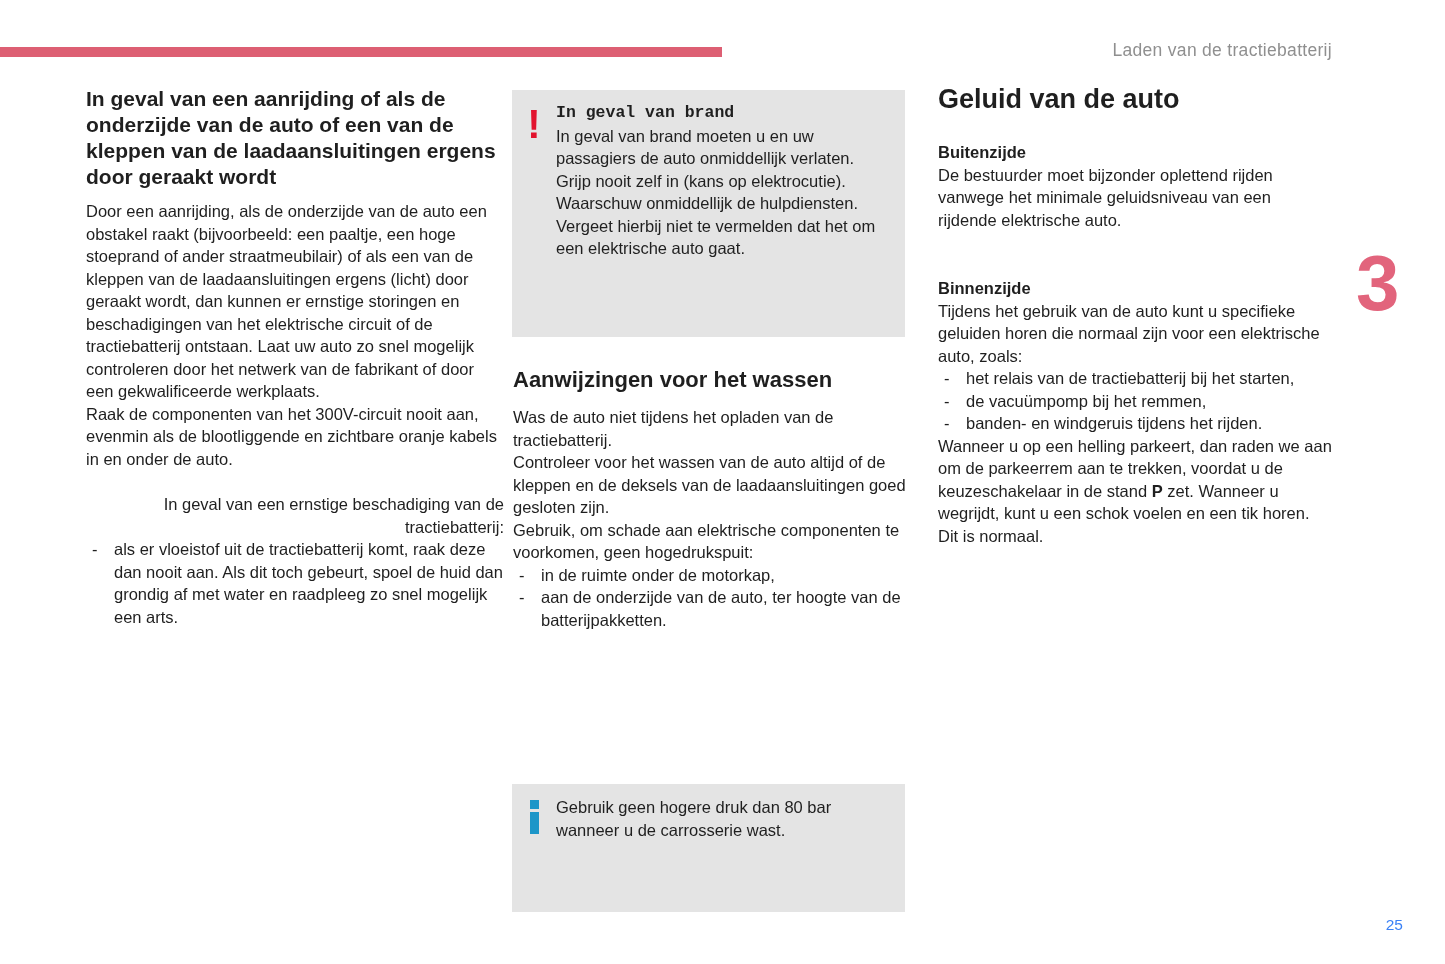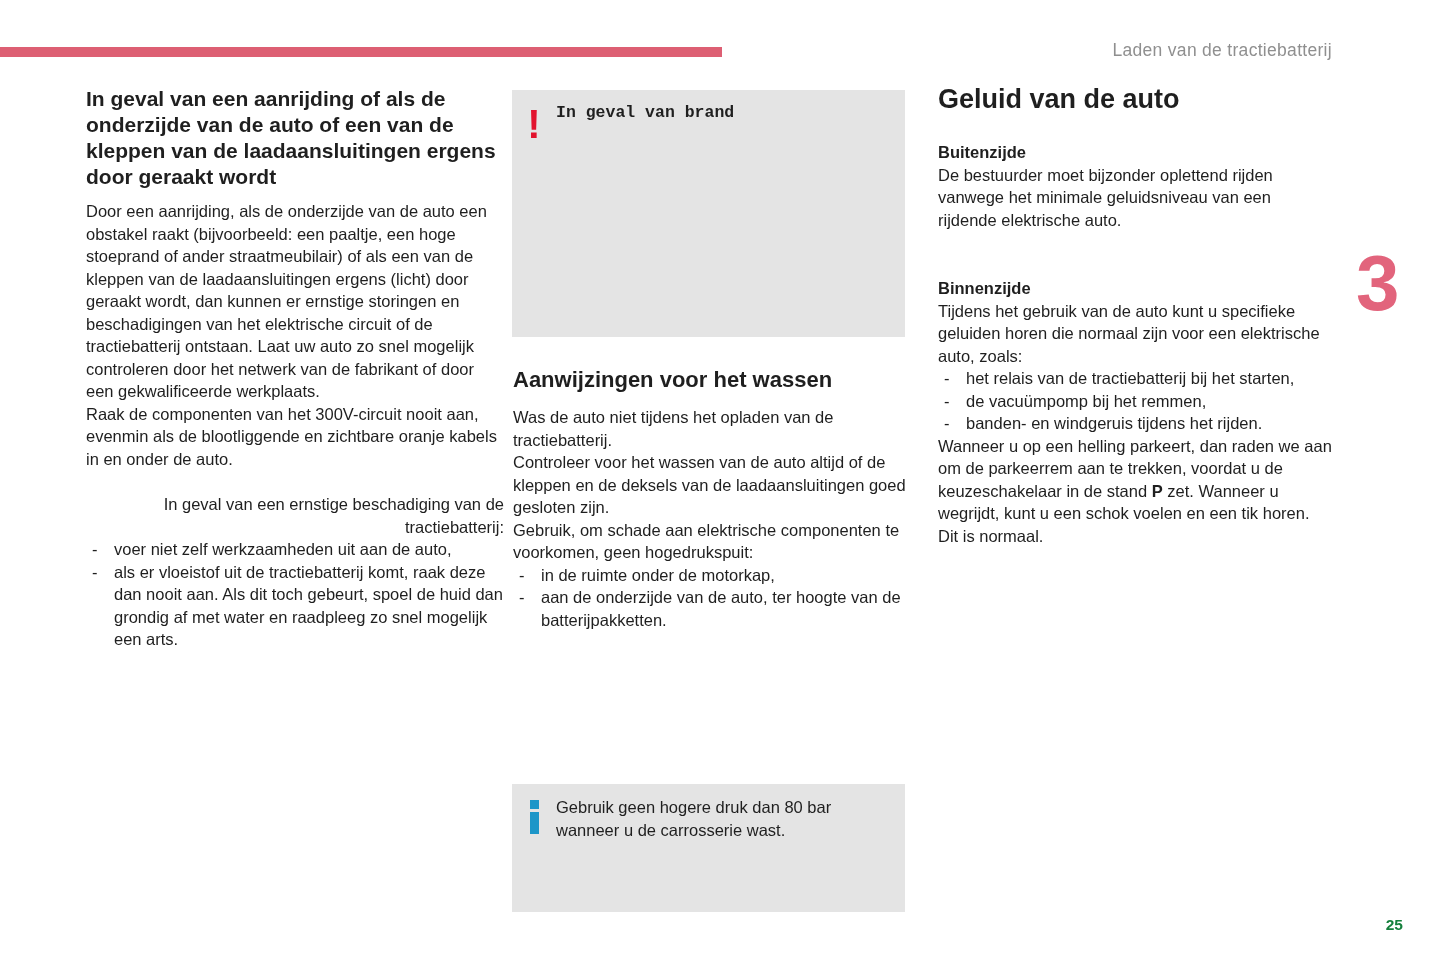--- a/index.html
+++ b/index.html
@@ -41,22 +41,22 @@
     font-weight: bold;
     line-height: 1;
     color: var(--chapter-pink, #e2647c);
   }
 
   
   .page-num {
     position: absolute;
     top: 916px; right: 42px;
     font-size: 15.5px;
-    font-weight: bold;
-    color: #15803d;
+    font-weight: normal;
+    color: #3b82f6;
   }
 
   
   p { margin: 0; font-size: 16.5px; line-height: 22.5px; }
   .col { position: absolute; }
 
   
   .col1 { left: 86px; top: 86px; width: 418px; }
   .col1 h1 {
     margin: 0 0 10px 0;
@@ -155,30 +155,30 @@
 
   <div class="chapter-num">3</div>
 
   <div class="page-num">25</div>
 
   <section class="col col1">
     <h1>In geval van een aanrijding of als de onderzijde van de auto of een van de kleppen van de laadaansluitingen ergens door geraakt wordt</h1>
     <p>Door een aanrijding, als de onderzijde van de auto een obstakel raakt (bijvoorbeeld: een paaltje, een hoge stoeprand of ander straatmeubilair) of als een van de kleppen van de laadaansluitingen ergens (licht) door geraakt wordt, dan kunnen er ernstige storingen en beschadigingen van het elektrische circuit of de tractiebatterij ontstaan. Laat uw auto zo snel mogelijk controleren door het netwerk van de fabrikant of door een gekwalificeerde werkplaats.</p>
     <p>Raak de componenten van het 300V-circuit nooit aan, evenmin als de blootliggende en zichtbare oranje kabels in en onder de auto.</p>
     <p class="gap-top">In geval van een ernstige beschadiging van de tractiebatterij:</p>
-    <div class="dash-item">voer niet zelf werkzaamheden uit aan de auto,</div>
     <div class="dash-item">als er vloeistof uit de tractiebatterij komt, raak deze dan nooit aan. Als dit toch gebeurt, spoel de huid dan grondig af met water en raadpleeg zo snel mogelijk een arts.</div>
   </section>
 
   <aside class="gray-box warning-box">
     <span class="box-icon-cell">
       <span class="warn-glyph">!</span>
     </span>
     <div class="box-text">
       <p class="box-title">In geval van brand</p>
+      <p>In geval van brand moeten u en uw passagiers de auto onmiddellijk verlaten. Grijp nooit zelf in (kans op elektrocutie). Waarschuw onmiddellijk de hulpdiensten. Vergeet hierbij niet te vermelden dat het om een elektrische auto gaat.</p>
     </div>
   </aside>
 
   <section class="col col2-wash">
     <h2>Aanwijzingen voor het wassen</h2>
     <p>Was de auto niet tijdens het opladen van de tractiebatterij.</p>
     <p>Controleer voor het wassen van de auto altijd of de kleppen en de deksels van de laadaansluitingen goed gesloten zijn.</p>
     <p>Gebruik, om schade aan elektrische componenten te voorkomen, geen hogedrukspuit:</p>
     <div class="dash-item">in de ruimte onder de motorkap,</div>
     <div class="dash-item">aan de onderzijde van de auto, ter hoogte van de batterijpakketten.</div>

